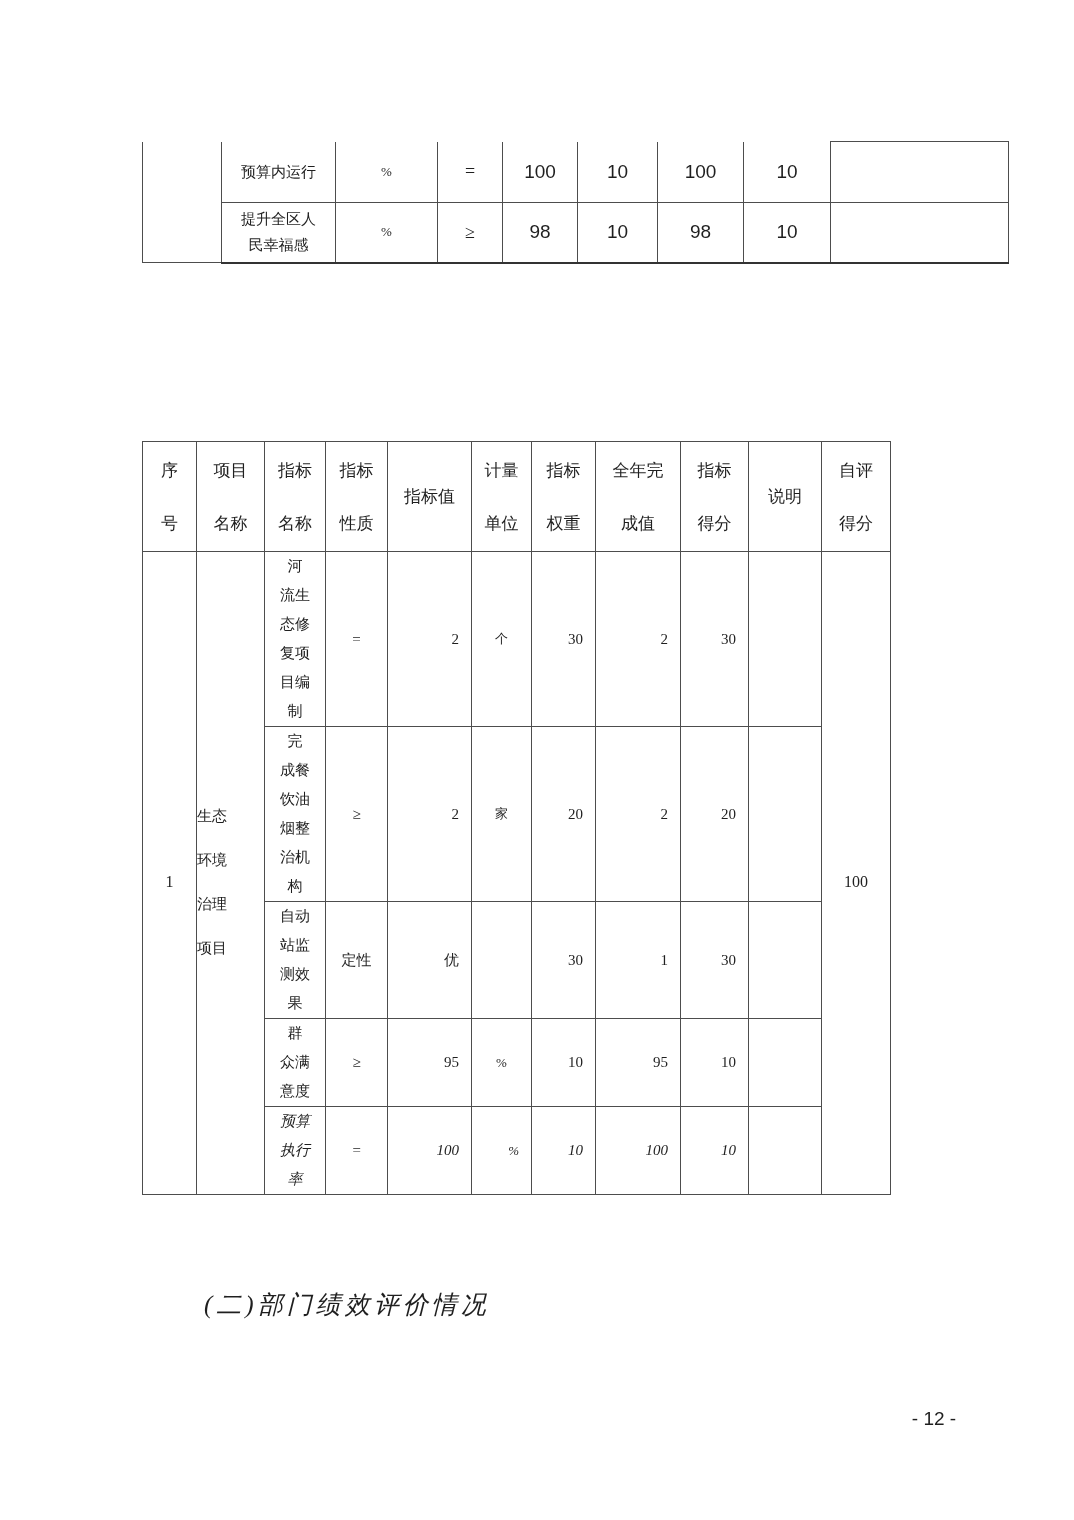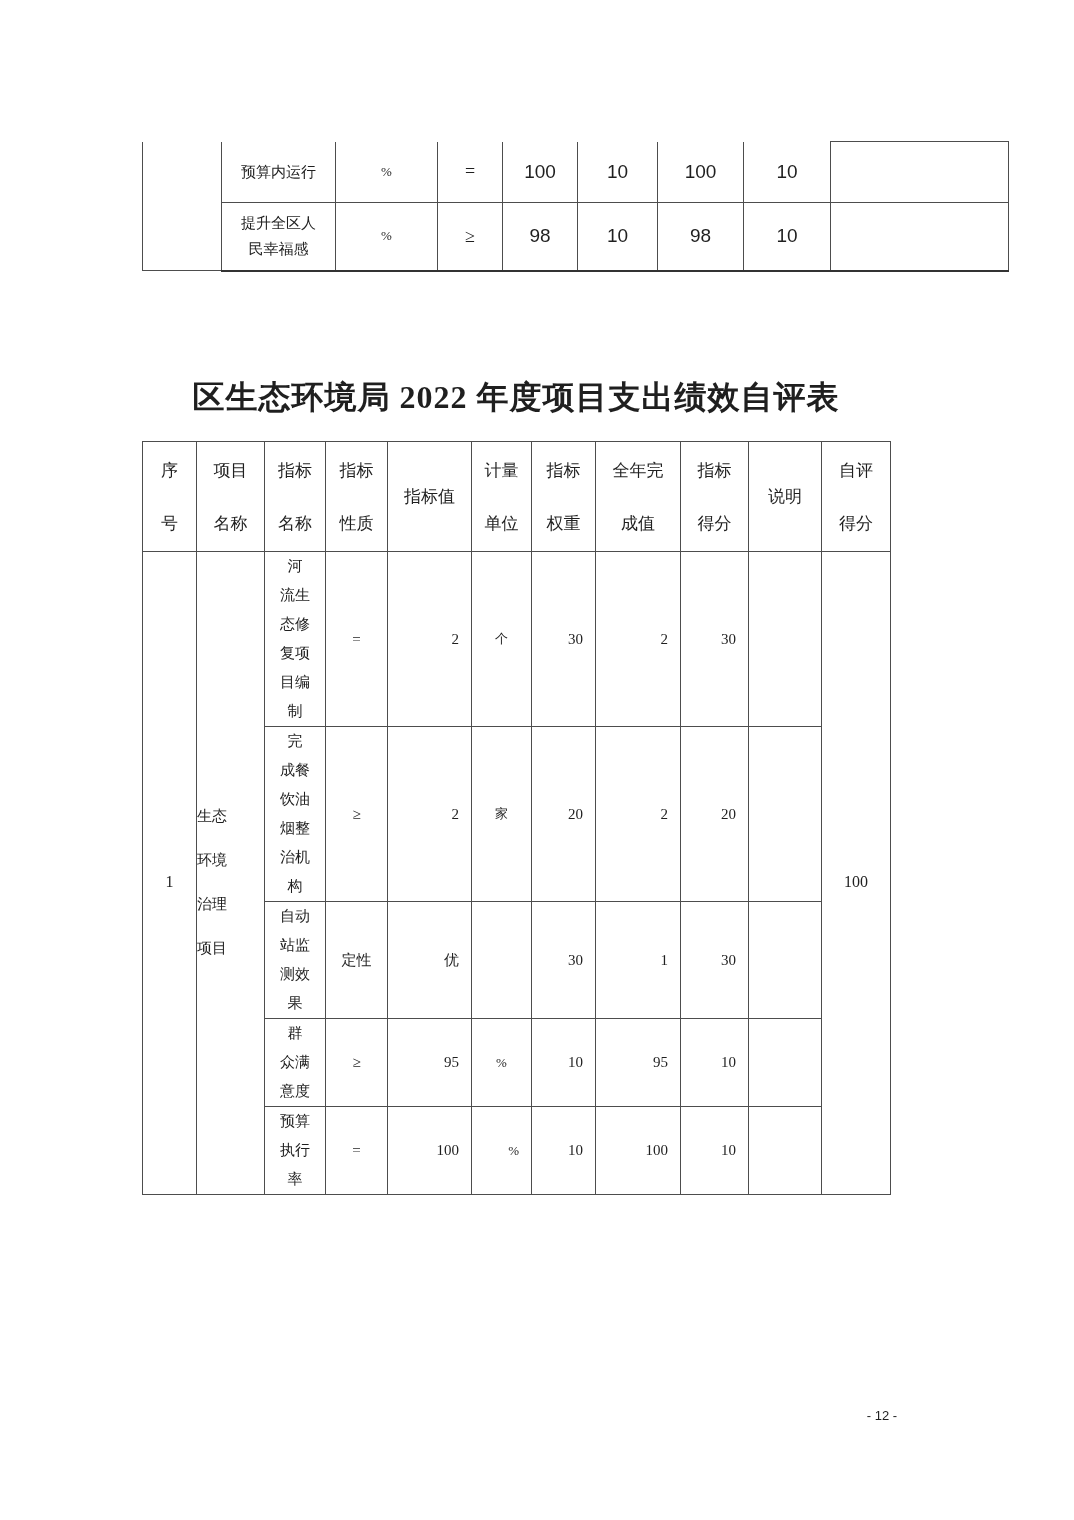--- a/index.html
+++ b/index.html
@@ -8,21 +8,21 @@
     background:#ffffff; color:#1f1f1f;
     font-family:"Liberation Serif","DejaVu Serif",serif;
     overflow:hidden;
   }
   table { border-collapse:collapse; table-layout:fixed; position:absolute; }
   td { border:1px solid #4d4d4d; overflow:hidden; vertical-align:middle; padding:0; }
 
   
   .t-top { left:142px; top:141px; width:866px; }
   .t-top .ra { height:61px; }
-  .t-top .rb { height:68px; }
+  .t-top .rb { height:60px; }
   .no-top { border-top:none !important;font-family:Liberation Serif, serif; }
   .t-top .rb td { border-bottom:2px solid #333; }
   .tt-name { font-size:15px; text-align:center; white-space:pre-line; line-height:26px; }
   .tt-unit { font-size:13px; text-align:center; }
   .tt-nat  { font-size:18px; text-align:center; }
   .tt-num  { font-size:19px; text-align:center; font-family:"Liberation Sans","DejaVu Sans",sans-serif; }
 
   
   .doc-title {
     position:absolute; left:142px; top:376px; width:748px;
@@ -30,21 +30,21 @@
     font-family:"Liberation Serif","DejaVu Serif",serif; white-space:nowrap;
   }
 
   
   .t-main { left:142px; top:441px; width:748px; }
   .t-main .hr { height:110px; }
   .t-main .r1 { height:172px; }
   .t-main .r2 { height:175px; }
   .t-main .r3 { height:110px;padding-left:45px; }
   .t-main .r4 { height:81px; }
-  .t-main .r5 { height:84px; }
+  .t-main .r5 { height:84px;font-style:italic; }
   .hd {
     font-family:"Liberation Sans","DejaVu Sans",sans-serif;
     font-size:17px; font-weight:normal; text-align:center;
     white-space:pre-line; line-height:53px;
   }
   .iname { font-size:15px; text-align:center; white-space:pre-line; line-height:29px; }
   .seq   { font-size:16px; text-align:center; padding-top:18px; }
   .proj  { font-size:15px; white-space:pre-line; line-height:44px; padding-top:18px; }
   .self  { font-size:16px; text-align:center; padding-top:18px; }
   .nat   { font-size:15px; text-align:center; }
@@ -54,22 +54,22 @@
 
   
   .section-heading {
     position:absolute; left:204px; top:1288px;
     font-size:25px; font-style:italic; letter-spacing:4px;
     font-family:"Liberation Serif","DejaVu Serif",serif; white-space:nowrap;
   }
 
   
   .page-number {
-    position:absolute; left:832px; top:1408px; width:100px; text-align:center;
-    font-size:13px; font-family:"Liberation Sans","DejaVu Sans",sans-serif;
+    position:absolute; left:884px; top:1408px; width:100px; text-align:center;
+    font-size:19px; font-family:"Liberation Sans","DejaVu Sans",sans-serif;
   }
 </style>
 </head>
 <body>
 
 <div class="page">
 
   <table class="t-top">
     <colgroup>
       <col style="width:79px">
@@ -101,21 +101,20 @@
       <td class="tt-nat">≥</td>
       <td class="tt-num">98</td>
       <td class="tt-num">10</td>
       <td class="tt-num">98</td>
       <td class="tt-num">10</td>
       <td></td>
     </tr>
   </tbody>
     </table>
 
-  <div class="doc-title">区生态环境局 2022 年度项目支出绩效自评表</div>
 
   <table class="t-main">
     <colgroup>
       <col style="width:54px">
         <col style="width:68px">
         <col style="width:61px">
       <col style="width:62px">
         <col style="width:84px">
         <col style="width:60px">
       <col style="width:64px">
@@ -216,16 +215,17 @@
       <td class="val">100</td>
       <td class="unit-r">%</td>
       <td class="val">10</td>
       <td class="val">100</td>
       <td class="val">10</td>
       <td></td>
     </tr>
   </tbody>
     </table>
 
+  <div class="section-heading">(二)部门绩效评价情况</div>
 
   <div class="page-number">- 12 -</div>
 
 </div>
 
 </body></html>

